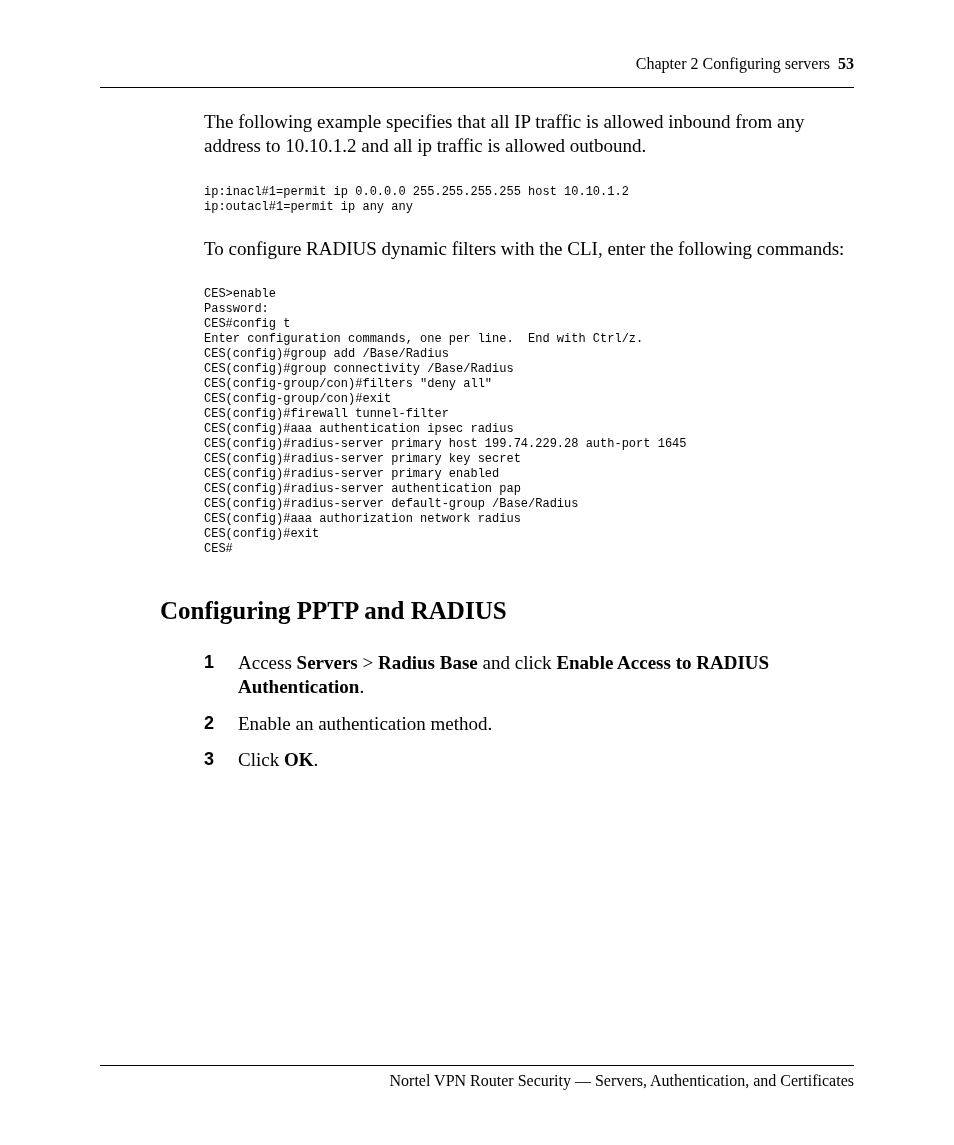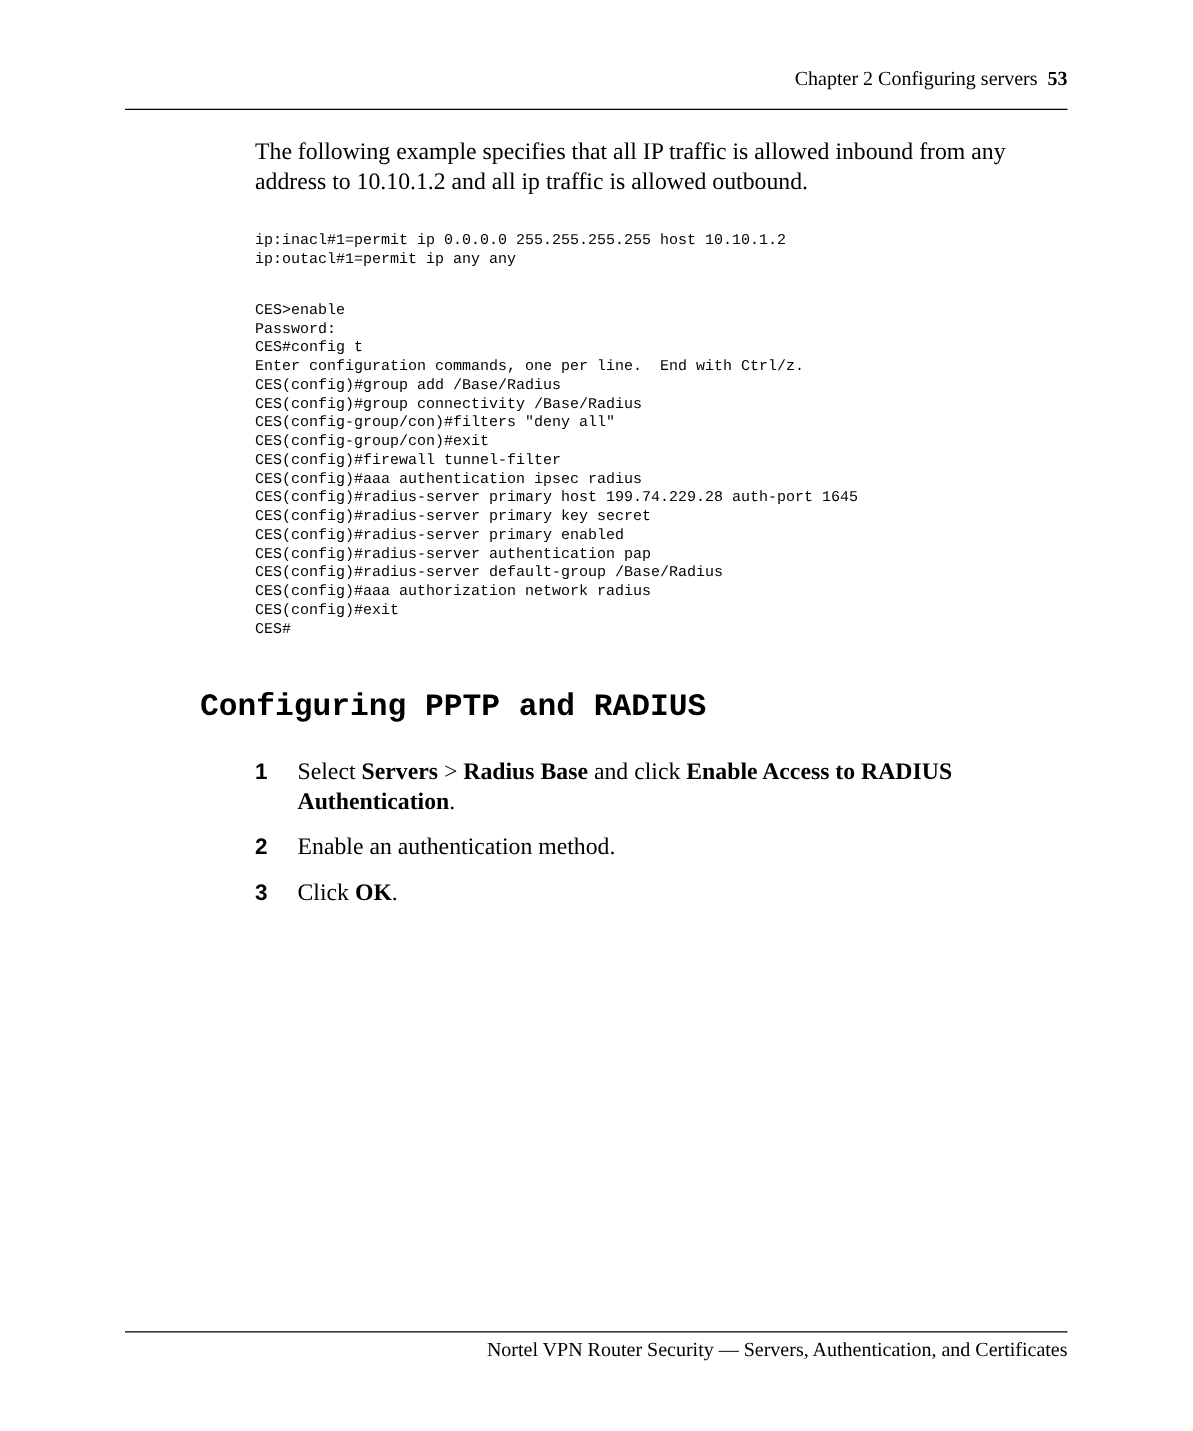--- a/index.html
+++ b/index.html
@@ -36,21 +36,21 @@
     margin: 22px 0 0 0;
   }
   .code {
     font-family: "Courier New", Courier, monospace;
     font-size: 12px;
     line-height: 1.25;
     white-space: pre;
     margin: 26px 0 0 0;
   }
   .h2 {
-    font-family: Liberation Mono, monospace;
+    font-family: Liberation Serif, serif;
     font-weight: bold;
     font-size: 25px;
     margin: 40px 0 0 60px;
   }
   .steps {
     margin: 26px 0 0 0;
     padding: 0;
     list-style: none;
   }
   .steps li {
@@ -91,20 +91,21 @@
   <div class="running-head">
     <span>Chapter 2  Configuring servers</span>&nbsp;
     <span class="pnum">53</span>
   </div>
   <div class="header-line"></div>
 
   <div class="body-col">
     <p class="para">The following example specifies that all IP traffic is allowed inbound from any address to 10.10.1.2 and all ip traffic is allowed outbound.</p>
     <div class="code">ip:inacl#1=permit ip 0.0.0.0 255.255.255.255 host 10.10.1.2
 ip:outacl#1=permit ip any any</div>
+    <p class="para">To configure RADIUS dynamic filters with the CLI, enter the following commands:</p>
     <div class="code">CES&gt;enable
 Password:
 CES#config t
 Enter configuration commands, one per line.  End with Ctrl/z.
 CES(config)#group add /Base/Radius
 CES(config)#group connectivity /Base/Radius
 CES(config-group/con)#filters "deny all"
 CES(config-group/con)#exit
 CES(config)#firewall tunnel-filter
 CES(config)#aaa authentication ipsec radius
@@ -119,21 +120,21 @@
   </div>
 
   <div class="h2">Configuring PPTP and RADIUS</div>
 
   <div class="body-col">
 
     <ol class="steps">
       <li>
         <span class="num">1</span>
         <span class="txt">
-          <span>Select </span><span class="b">Servers</span><span> &gt; </span><span class="b">Radius Base</span><span> and click </span><span class="b">Enable Access to RADIUS Authentication</span><span>.</span>
+          <span>Access </span><span class="b">Servers</span><span> &gt; </span><span class="b">Radius Base</span><span> and click </span><span class="b">Enable Access to RADIUS Authentication</span><span>.</span>
         </span>
       </li>
       <li>
         <span class="num">2</span>
         <span class="txt">Enable an authentication method.</span>
       </li>
       <li>
         <span class="num">3</span>
         <span class="txt">
           <span>Click </span><span class="b">OK</span><span>.</span>

